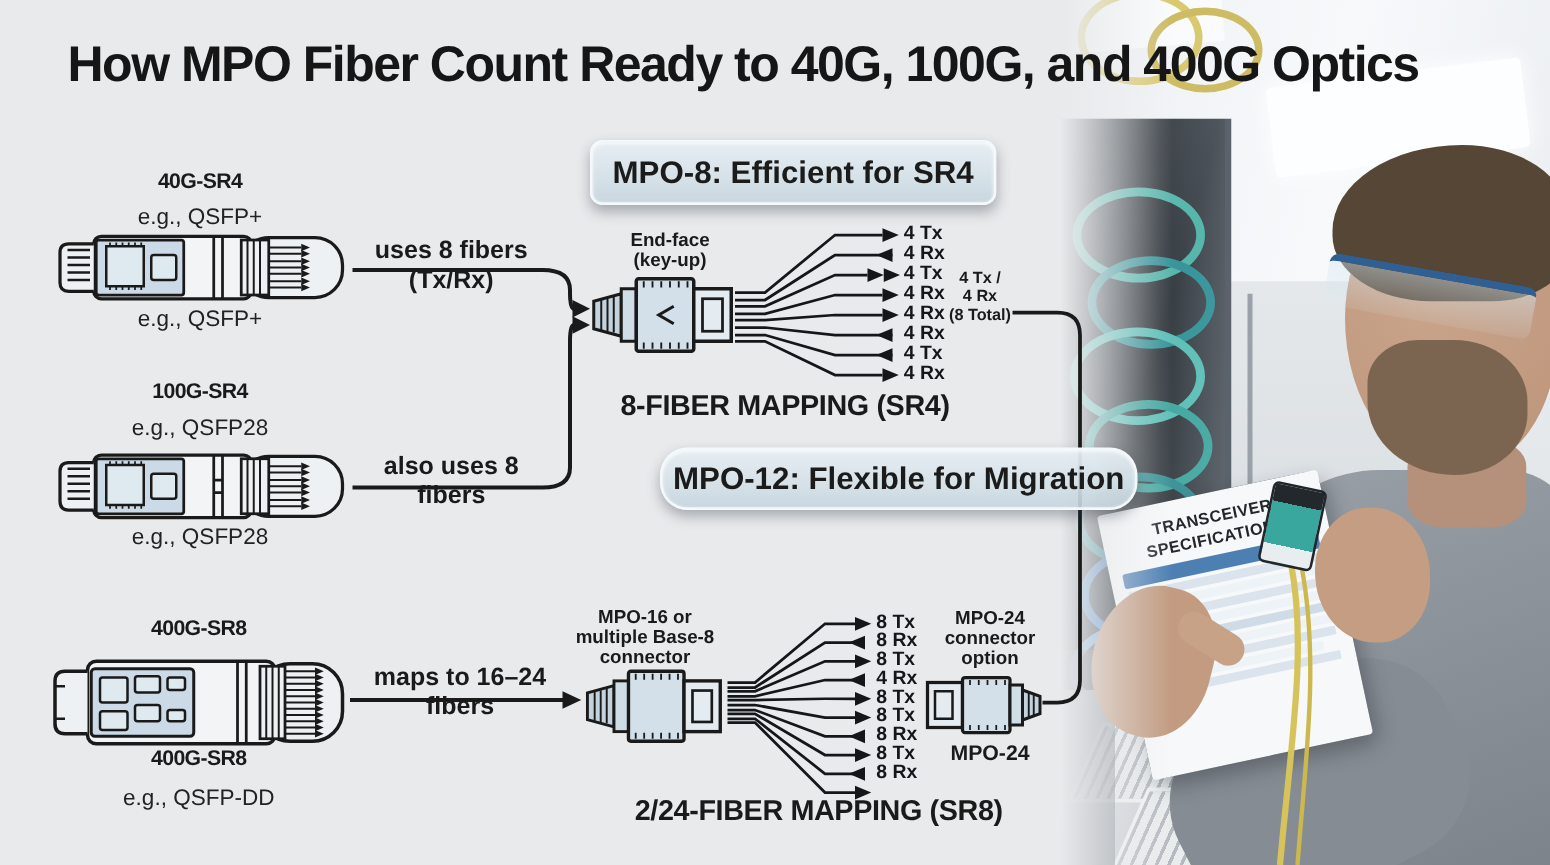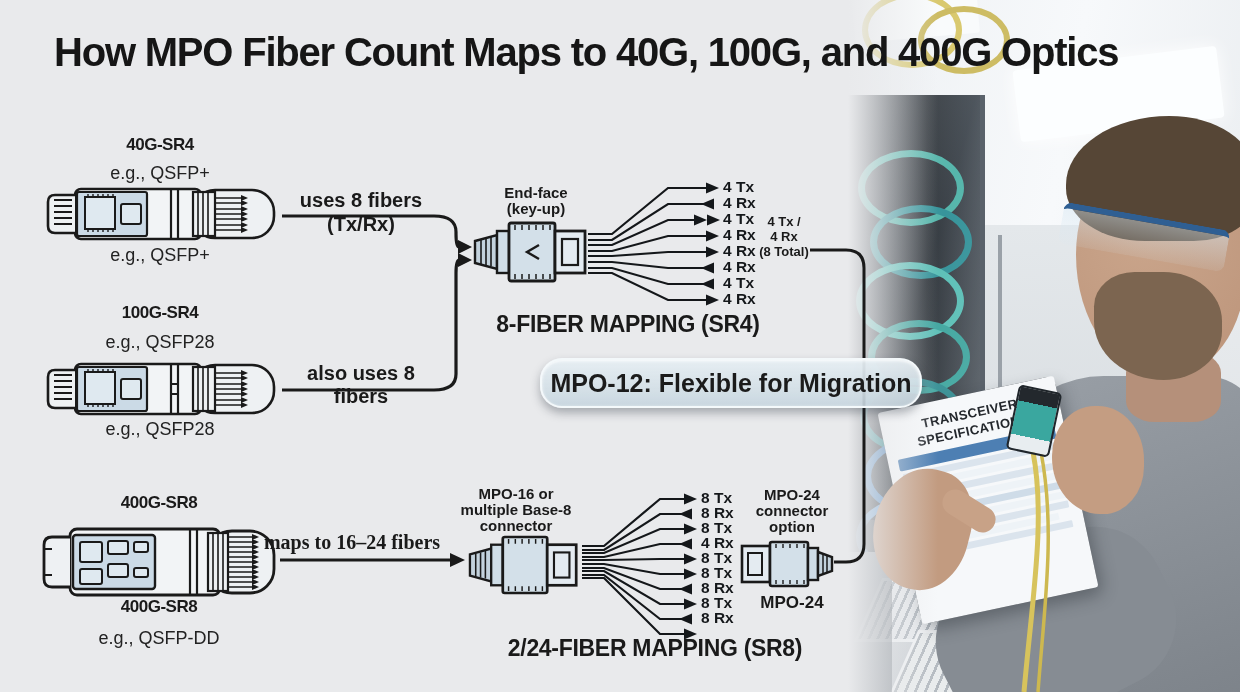--- a/index.html
+++ b/index.html
@@ -92,21 +92,21 @@
       <path d="M185,452 C198,520 184,600 176,692" stroke="#d7c35c" stroke-width="5" fill="none"></path>
       <path d="M193,452 C208,530 196,610 190,692" stroke="#cdb84f" stroke-width="3.5" fill="none"></path>
     </svg>
     <div class="ph" style="left:164px;top:388px;width:40px;height:62px;transform:rotate(12deg);background:linear-gradient(180deg,#23282d 0 14px,#3aa79f 14px 48px,#e8edf0 48px);border-radius:5px;border:2px solid #20262b;"></div>
     <div class="ph" style="left:204px;top:406px;width:92px;height:108px;background:#c49d82;border-radius:46% 50% 44% 52%;"></div>
     <div class="ph" style="left:26px;top:468px;width:96px;height:122px;transform:rotate(14deg);background:#c29b80;border-radius:50% 42% 46% 50%;"></div>
     <div class="ph" style="left:92px;top:498px;width:58px;height:26px;transform:rotate(32deg);background:#c8a287;border-radius:14px;"></div>
     <div class="ph blend"></div>
   </div>
 
-  <div class="abs title">How MPO Fiber Count Maps to 40G, 100G, and 400G Optics</div>
+  <div class="abs title">How MPO Fiber Count Ready to 40G, 100G, and 400G Optics</div>
 
   <div class="abs ctr tname" style="left:43px;top:135px;width:234px;">40G-SR4</div>
   <div class="abs ctr tsub" style="left:43px;top:163px;width:234px;">e.g., QSFP+</div>
   <svg class="abs dg" style="left:43px;top:187px;" width="234" height="54" viewBox="0 0 234 54">
     <g stroke="#1a1a1a" stroke-width="2.6">
       <rect x="150" y="3" width="81" height="48" rx="22" fill="#eef1f3"></rect>
       <rect x="32" y="2" width="126" height="50" rx="6" fill="#f2f4f6"></rect>
       <path d="M32,8 L12,8 Q5,8 5,15 L5,39 Q5,46 12,46 L32,46" fill="#eef1f3"></path>
       <path d="M11,13 H29 M11,19 H29 M11,25 H29 M11,31 H29 M11,37 H29" stroke-width="2" fill="none"></path>
       <rect x="34" y="5" width="70" height="44" rx="2" fill="#cbdae6" stroke-width="2.2"></rect>
@@ -191,23 +191,24 @@
         <polygon points="212,52 212,58 219,55"></polygon>
         <polygon points="212,57 212,63 219,60"></polygon>
     </g>
   </svg>
   <div class="abs ctr tname" style="left:40px;top:597px;width:238px;">400G-SR8</div>
   <div class="abs ctr tsub" style="left:40px;top:628px;width:238px;">e.g., QSFP-DD</div>
 
   <div class="abs ctr alabel" style="left:282px;top:189px;width:158px;">uses 8 fibers</div>
   <div class="abs ctr alabel" style="left:282px;top:213px;width:158px;">(Tx/Rx)</div>
   <div class="abs ctr alabel" style="left:278px;top:362px;width:166px;">also uses 8 fibers</div>
-  <div class="abs ctr alabel" style="left:262px;top:531px;width:180px;font-family:Liberation Serif, serif;">maps to 16–24 fibers</div>
-
-  <div class="abs banner" style="left:540px;top:358px;width:378px;height:46px;border-radius:22px;">MPO-12: Flexible for Migration</div>
+  <div class="abs ctr alabel" style="left:278px;top:531px;width:180px;">maps to 16–24 fibers</div>
+
+  <div class="abs banner" style="left:472px;top:112px;width:321px;height:48px;">MPO-8: Efficient for SR4</div>
+  <div class="abs banner" style="left:528px;top:358px;width:378px;height:46px;border-radius:22px;">MPO-12: Flexible for Migration</div>
 
   <div class="abs small ctr" style="left:494px;top:185px;width:84px;">
     <div>End-face</div>
     <div>(key-up)</div>
   </div>
   <svg class="abs dg" style="left:473px;top:219px;" width="118" height="66" viewBox="0 0 118 66">
     <g stroke="#1a1a1a" stroke-width="2.4">
       <path d="M2,22 L24,16 L24,50 L2,44 Z" fill="#c3d2dd"></path>
       <path d="M8,21 V45 M13,20 V46 M18,18 V47" stroke-width="1.6" fill="none"></path>
       <rect x="24" y="12" width="12" height="42" fill="#cfdde7"></rect>

